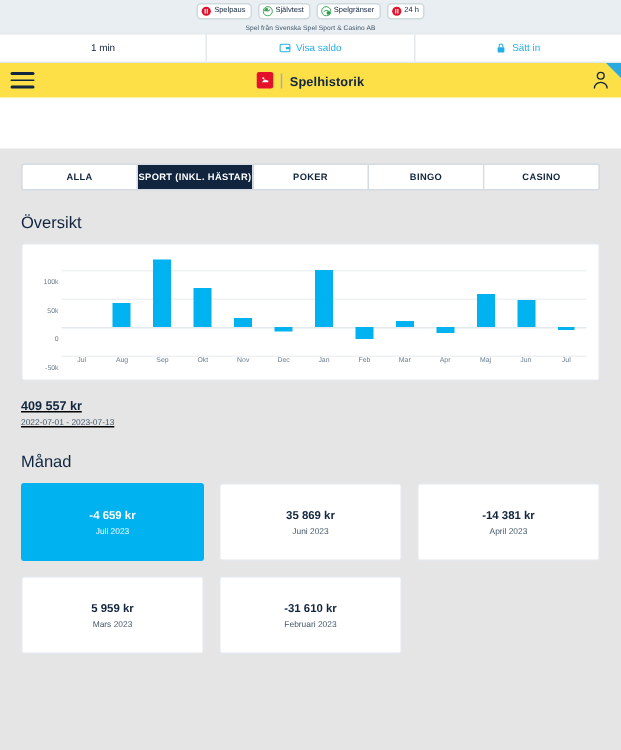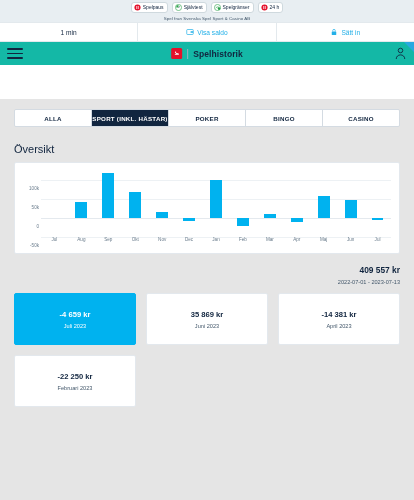--- a/index.html
+++ b/index.html
@@ -59,21 +59,21 @@
     font-size: 6.6px;
     color: #11253f;
   }
   .session-cell + .session-cell { border-left: 1px solid #e3e9ed; }
   .session-cell.link { color: #23b0e8; }
   .sc-ico { width: 8px; height: 8px; display: block; }
 
   
   .app-header {
     height: 23px;
-    background: #14b8a6;
+    background: #fde047;
     display: flex;
     align-items: center;
     justify-content: space-between;
     padding: 0 7px;
     position: relative;
     text-align: right;
   }
   .burger { width: 16px; height: 11px; display: flex; flex-direction: column; justify-content: space-between; cursor: pointer; }
   .burger i { display: block; height: 1.6px; background: #11253f; border-radius: 1px; }
   .brand { display: flex; align-items: center; gap: 5px; position: absolute; left: 50%; transform: translateX(-50%); }
@@ -184,21 +184,21 @@
     align-items: flex-start;
   }
   .x-lab {
     flex: 1;
     text-align: center;
     font-size: 4.6px;
     color: #6a7c8c;
   }
 
   
-  .total-wrap { text-align: right; margin-top: 11px; }
+  .total-wrap { text-align: left; margin-top: 11px; text-decoration: underline; }
   .total-val { font-size: 8.4px; font-weight: bold; color: #11253f; }
   .total-range { font-size: 5.6px; color: #44586b; margin-top: 4px; }
 
   
   .month-head { margin-top: 17px; }
   .month-grid {
     display: grid;
     grid-template-columns: 1fr 1fr 1fr;
     gap: 10px;
     margin-top: 8px;
@@ -387,32 +387,37 @@
           </div>
       </div>
     </div>
   </div>
 
   <div class="total-wrap">
     <div class="total-val">409 557 kr</div>
     <div class="total-range">2022-07-01 - 2023-07-13</div>
   </div>
 
+  <div class="sec-title month-head">Månad</div>
 
   <div class="month-grid">
     <div class="m-card selected">
       <div class="m-val">-4 659 kr</div>
       <div class="m-name">Juli 2023</div>
     </div>
     <div class="m-card">
       <div class="m-val">35 869 kr</div>
       <div class="m-name">Juni 2023</div>
     </div>
     <div class="m-card">
       <div class="m-val">-14 381 kr</div>
       <div class="m-name">April 2023</div>
     </div>
     <div class="m-card">
-      <div class="m-val">-22 250 kr</div>
+      <div class="m-val">5 959 kr</div>
+      <div class="m-name">Mars 2023</div>
+    </div>
+    <div class="m-card">
+      <div class="m-val">-31 610 kr</div>
       <div class="m-name">Februari 2023</div>
     </div>
   </div>
 </div>
 
 </body></html>

